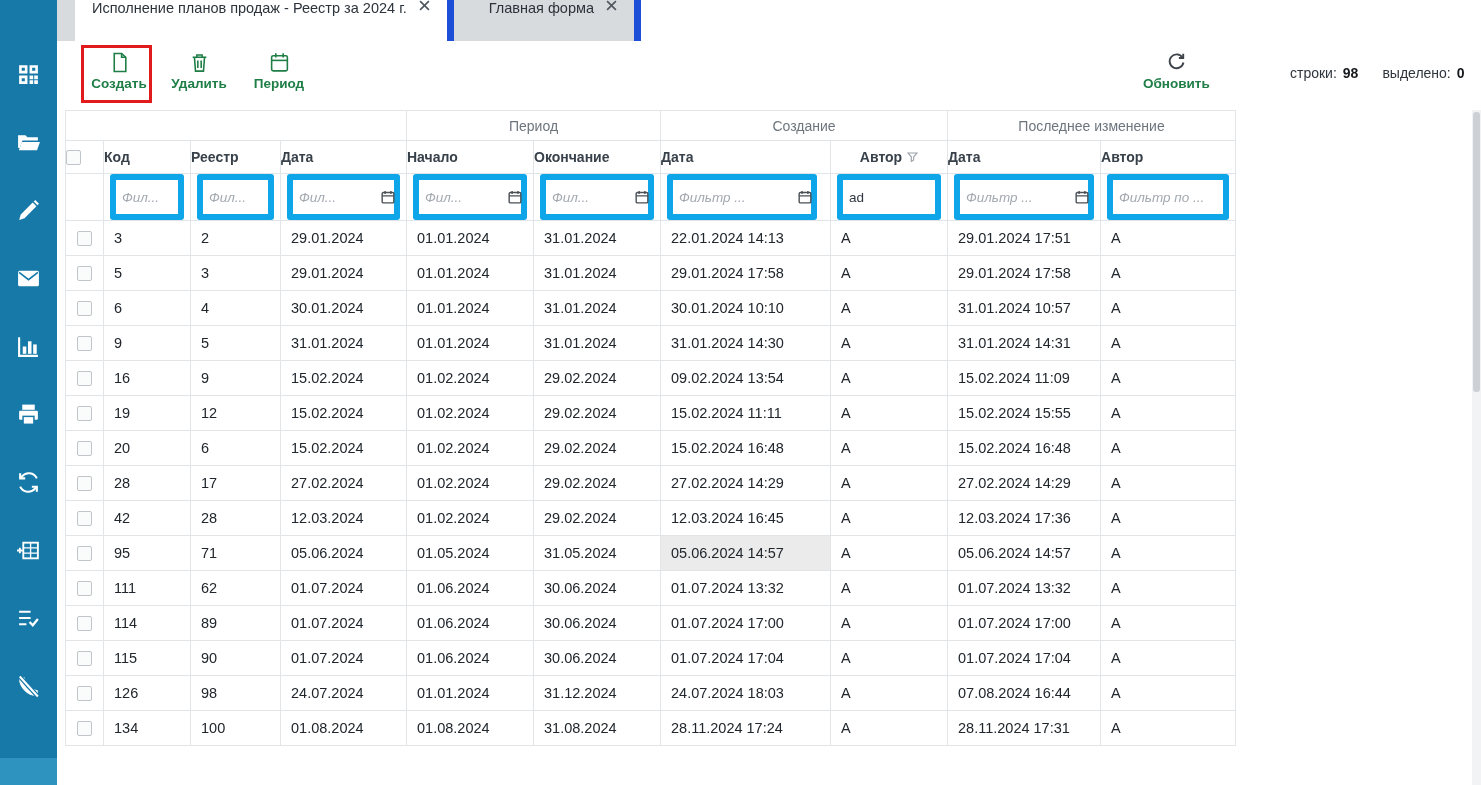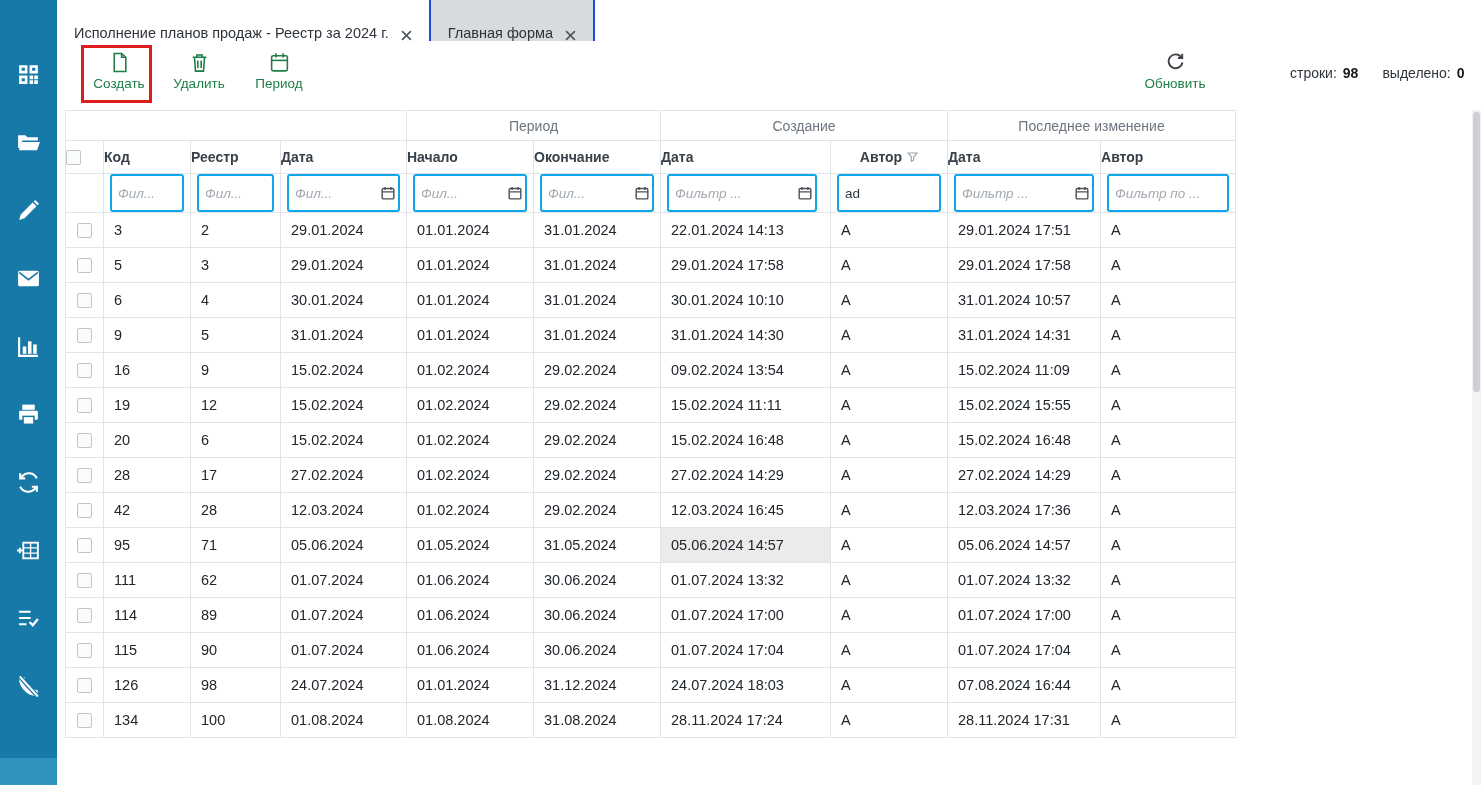--- a/index.html
+++ b/index.html
@@ -7,49 +7,49 @@
   body { font-family:"Liberation Sans", sans-serif; background:#fff; color:#20262c; font-size:14px; position:relative; }
 
   
   .sidebar { position:absolute; left:0; top:0; width:57px; height:785px; background:#1779a8; display:flex; flex-direction:column; align-items:center; padding-top:62px; gap:43px; z-index:5; }
   .side-icon { width:25px; height:25px; display:flex; align-items:center; justify-content:center; cursor:pointer; flex:0 0 auto; }
   .side-icon svg { width:25px; height:25px; }
   .sidebar-bottom { position:absolute; left:0; bottom:0; width:57px; height:27px; background:#2f93bf; }
 
   
   .tabstrip { position:absolute; left:57px; top:0; height:41px; display:flex; background:#d8dbde; z-index:4; }
-  .tab { display:flex; align-items:flex-end; gap:12px; padding:0 17px; font-size:14.5px; color:#2c333a; border-right:2px solid #1d4ed8; cursor:pointer; white-space:nowrap; }
+  .tab { display:flex; align-items:flex-start; gap:12px; padding:0 17px; font-size:14.5px; color:#2c333a; border-right:7px solid #1d4ed8; cursor:pointer; white-space:nowrap;margin-left:18px; }
   .tab.active { background:#ffffff; }
   .tab-close { display:flex; align-items:center; cursor:pointer; }
 
   
   .toolbar { position:absolute; left:57px; top:41px; width:1424px; height:69px; background:#fff; }
   .tb-left { position:absolute; left:30px; top:8px; display:flex; gap:16px; }
-  .tb-btn { min-width:64px; display:flex; flex-direction:column; align-items:center; gap:3px; color:#1e7e46; font-size:13.5px; cursor:pointer; padding-top:3px; }
+  .tb-btn { min-width:64px; display:flex; flex-direction:column; align-items:center; gap:3px; color:#1e7e46; font-size:13.5px; cursor:pointer; padding-top:3px;font-weight:bold; }
   .tb-btn svg { width:21px; height:21px; }
   .annotation { position:absolute; left:24px; top:4px; width:71px; height:58px; border:3px solid #e11b1b; pointer-events:none; z-index:9; }
   .tb-refresh { position:absolute; left:1086px; top:8px; }
   .stats { position:absolute; left:1233px; top:24px; display:flex; align-items:center; gap:6px; font-size:14px; color:#2e353c; white-space:nowrap; }
   .stats b { color:#16191c; }
   .stats .gap { width:12px; }
 
   
   .vscroll { position:absolute; right:0; top:110px; width:9px; height:675px; background:#f2f3f4; }
   .vscroll-thumb { position:absolute; left:1px; top:2px; width:7px; height:280px; background:#cdd1d5; border-radius:3px; cursor:pointer; }
 
   
   .grid-wrap { position:absolute; left:65px; top:110px; }
   table { border-collapse:collapse; table-layout:fixed; width:1170px; }
   th, td { border:1px solid #e2e5e8; font-weight:normal; overflow:hidden; white-space:nowrap; }
   tr.group-row th { height:30px; color:#6c757d; font-size:14px; text-align:center; background:#fff; }
   tr.group-row th.empty { border-right:1px solid #e2e5e8; }
   tr.col-row th { height:33px; color:#38414a; font-size:14px; font-weight:600; text-align:left; cursor:pointer; }
   tr.filter-row td { height:39px; padding:0 6px; }
   .fwrap { position:relative; display:flex; align-items:center; }
-  .fwrap input { width:100%; height:27px; border:2px solid #0ea5e9; border-radius:3px; padding:17px 6px; font-size:13.5px; font-family:"Liberation Sans", sans-serif; color:#2f3640; background:#fff; outline:none; }
+  .fwrap input { width:100%; height:27px; border:6px solid #0ea5e9; border-radius:3px; padding:17px 6px; font-size:13.5px; font-family:"Liberation Sans", sans-serif; color:#2f3640; background:#fff; outline:none; }
   .fwrap input::placeholder { font-style:italic; color:#a3a9b0; }
   .fwrap.with-cal input { padding-right:24px; }
   .cal-btn { position:absolute; right:5px; top:50%; transform:translateY(-50%); width:14px; height:14px; cursor:pointer; display:flex; }
   tbody td { height:35px; padding:0 10px; font-size:14.5px; color:#20262c; background:#fff; cursor:pointer; }
   tbody td.hl { background:#ebebeb; }
   td.cb-col, th.cb-col { text-align:center; padding:0; }
   .checkbox { width:15px; height:15px; border:1px solid #c0c5ca; border-radius:2px; background:#fafbfb; display:inline-block; vertical-align:middle; cursor:pointer; }
   .hdr-flex { display:flex; align-items:center; justify-content:center; gap:5px; }
   .funnel { display:flex; }
 </style>

